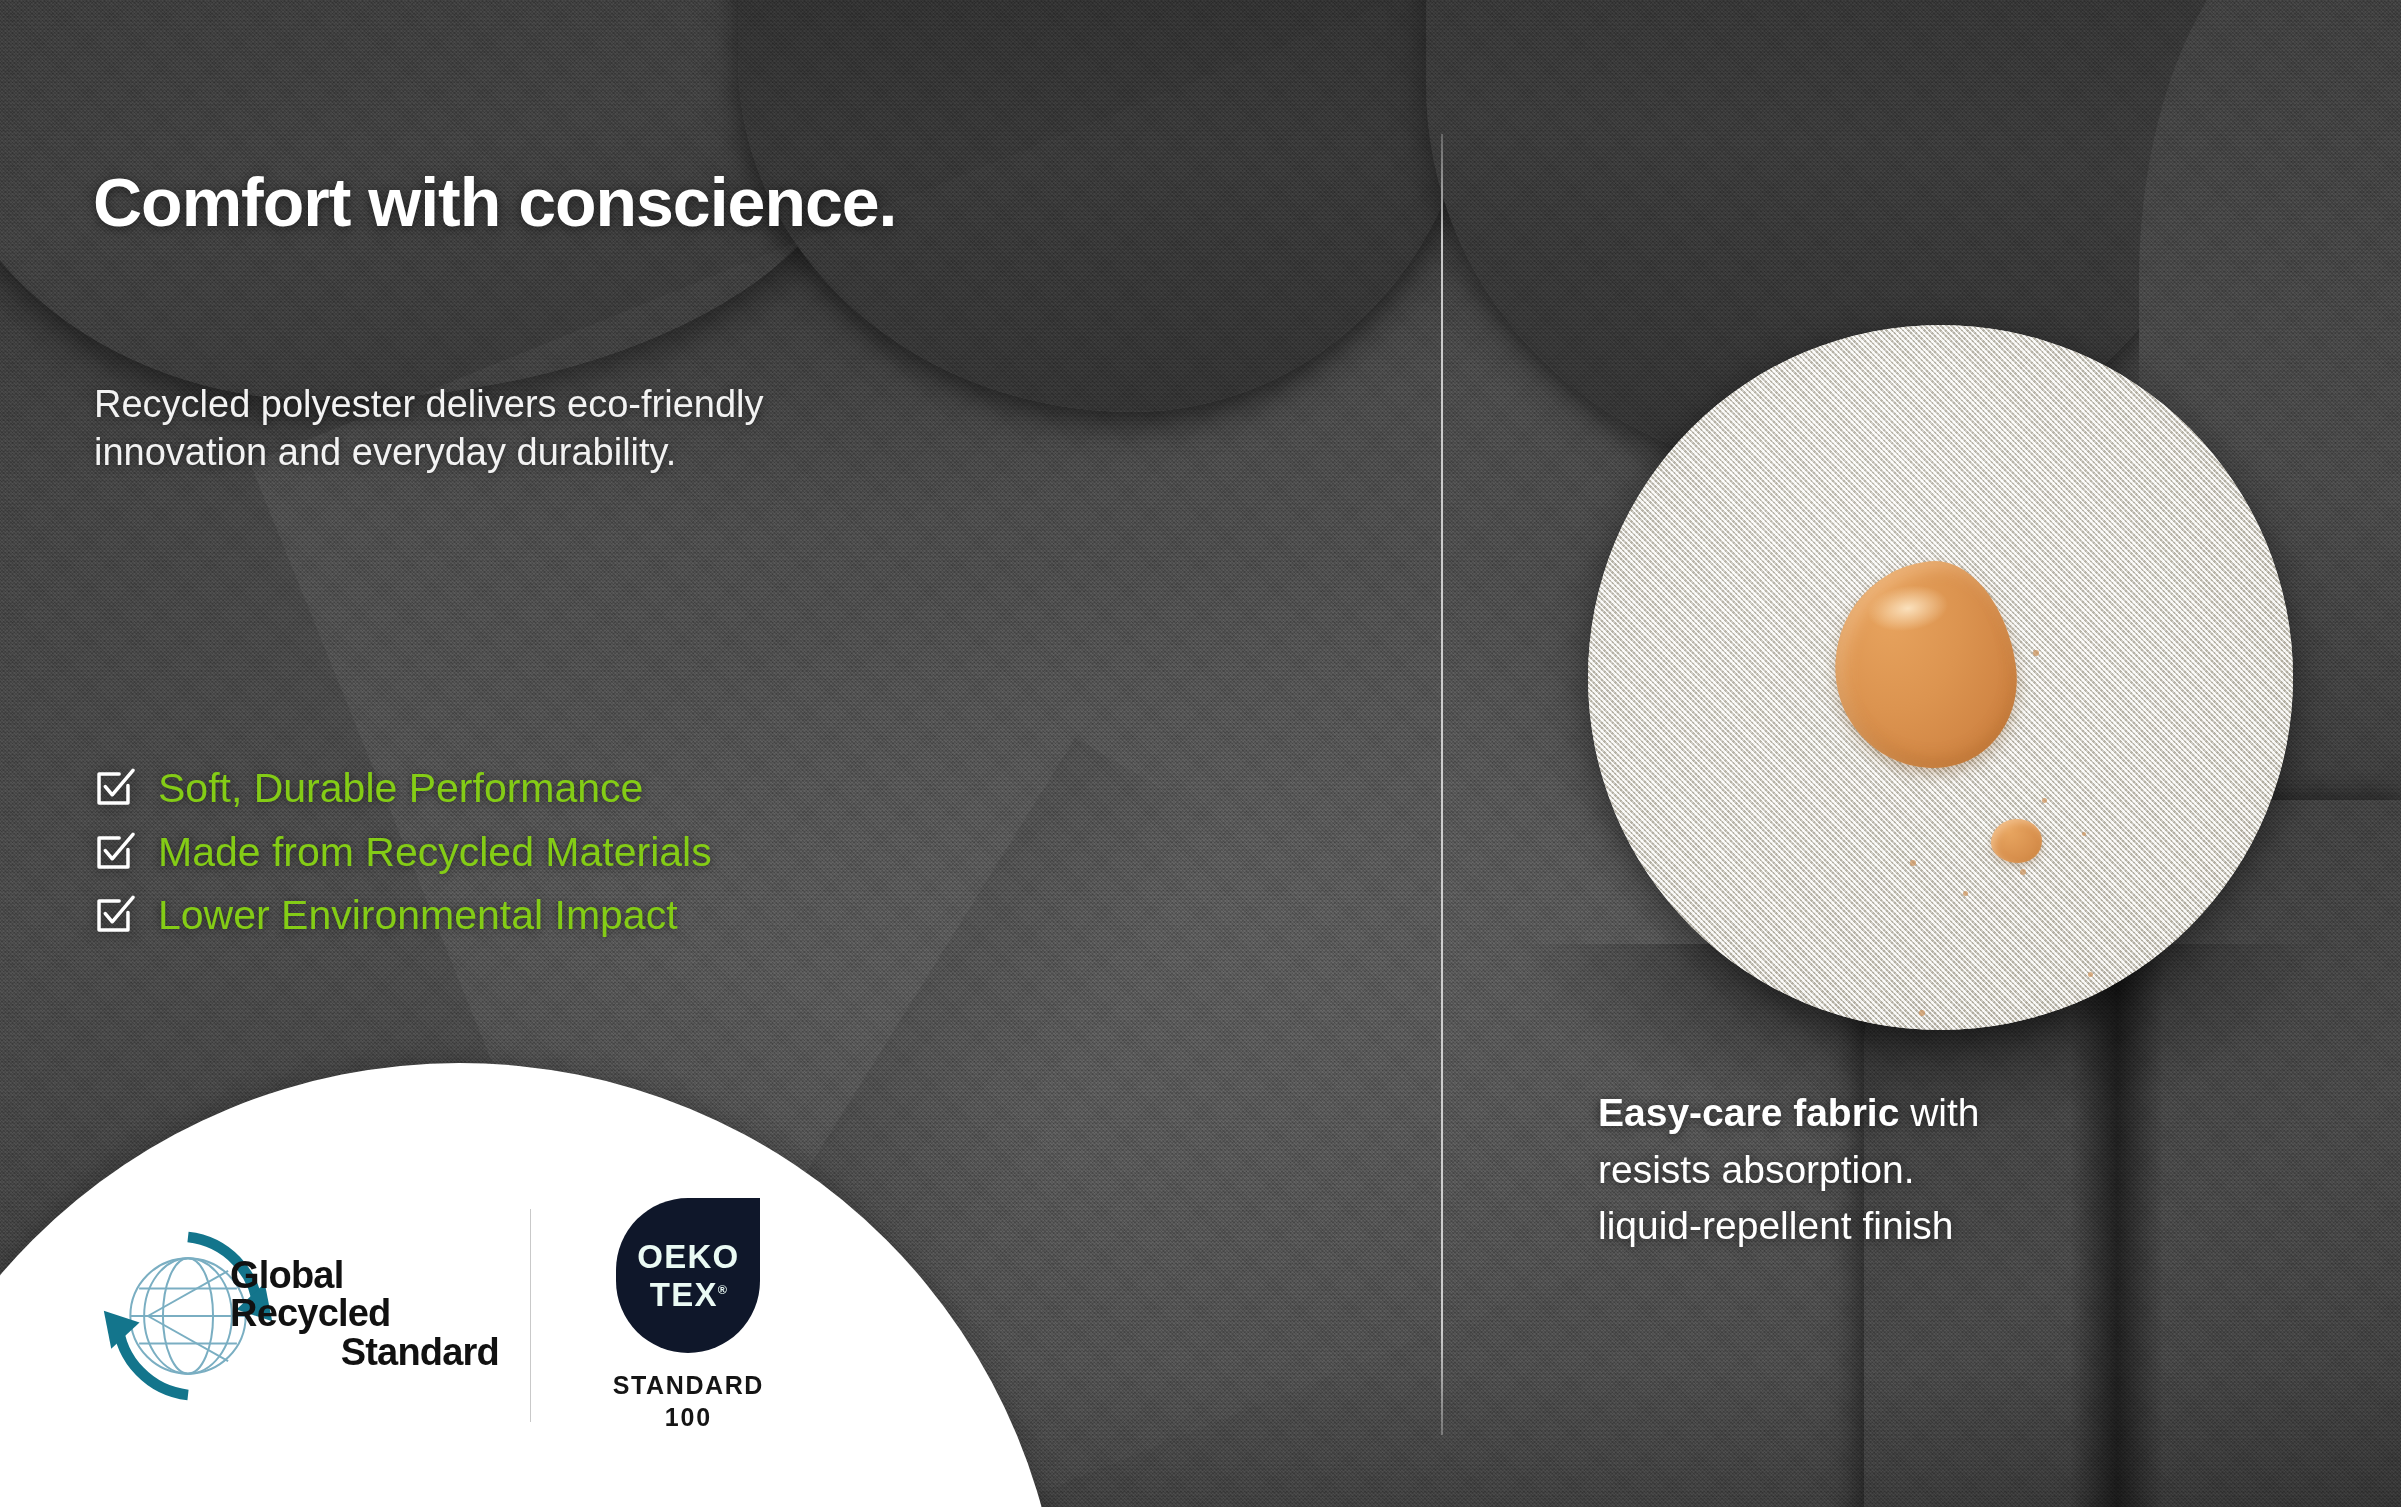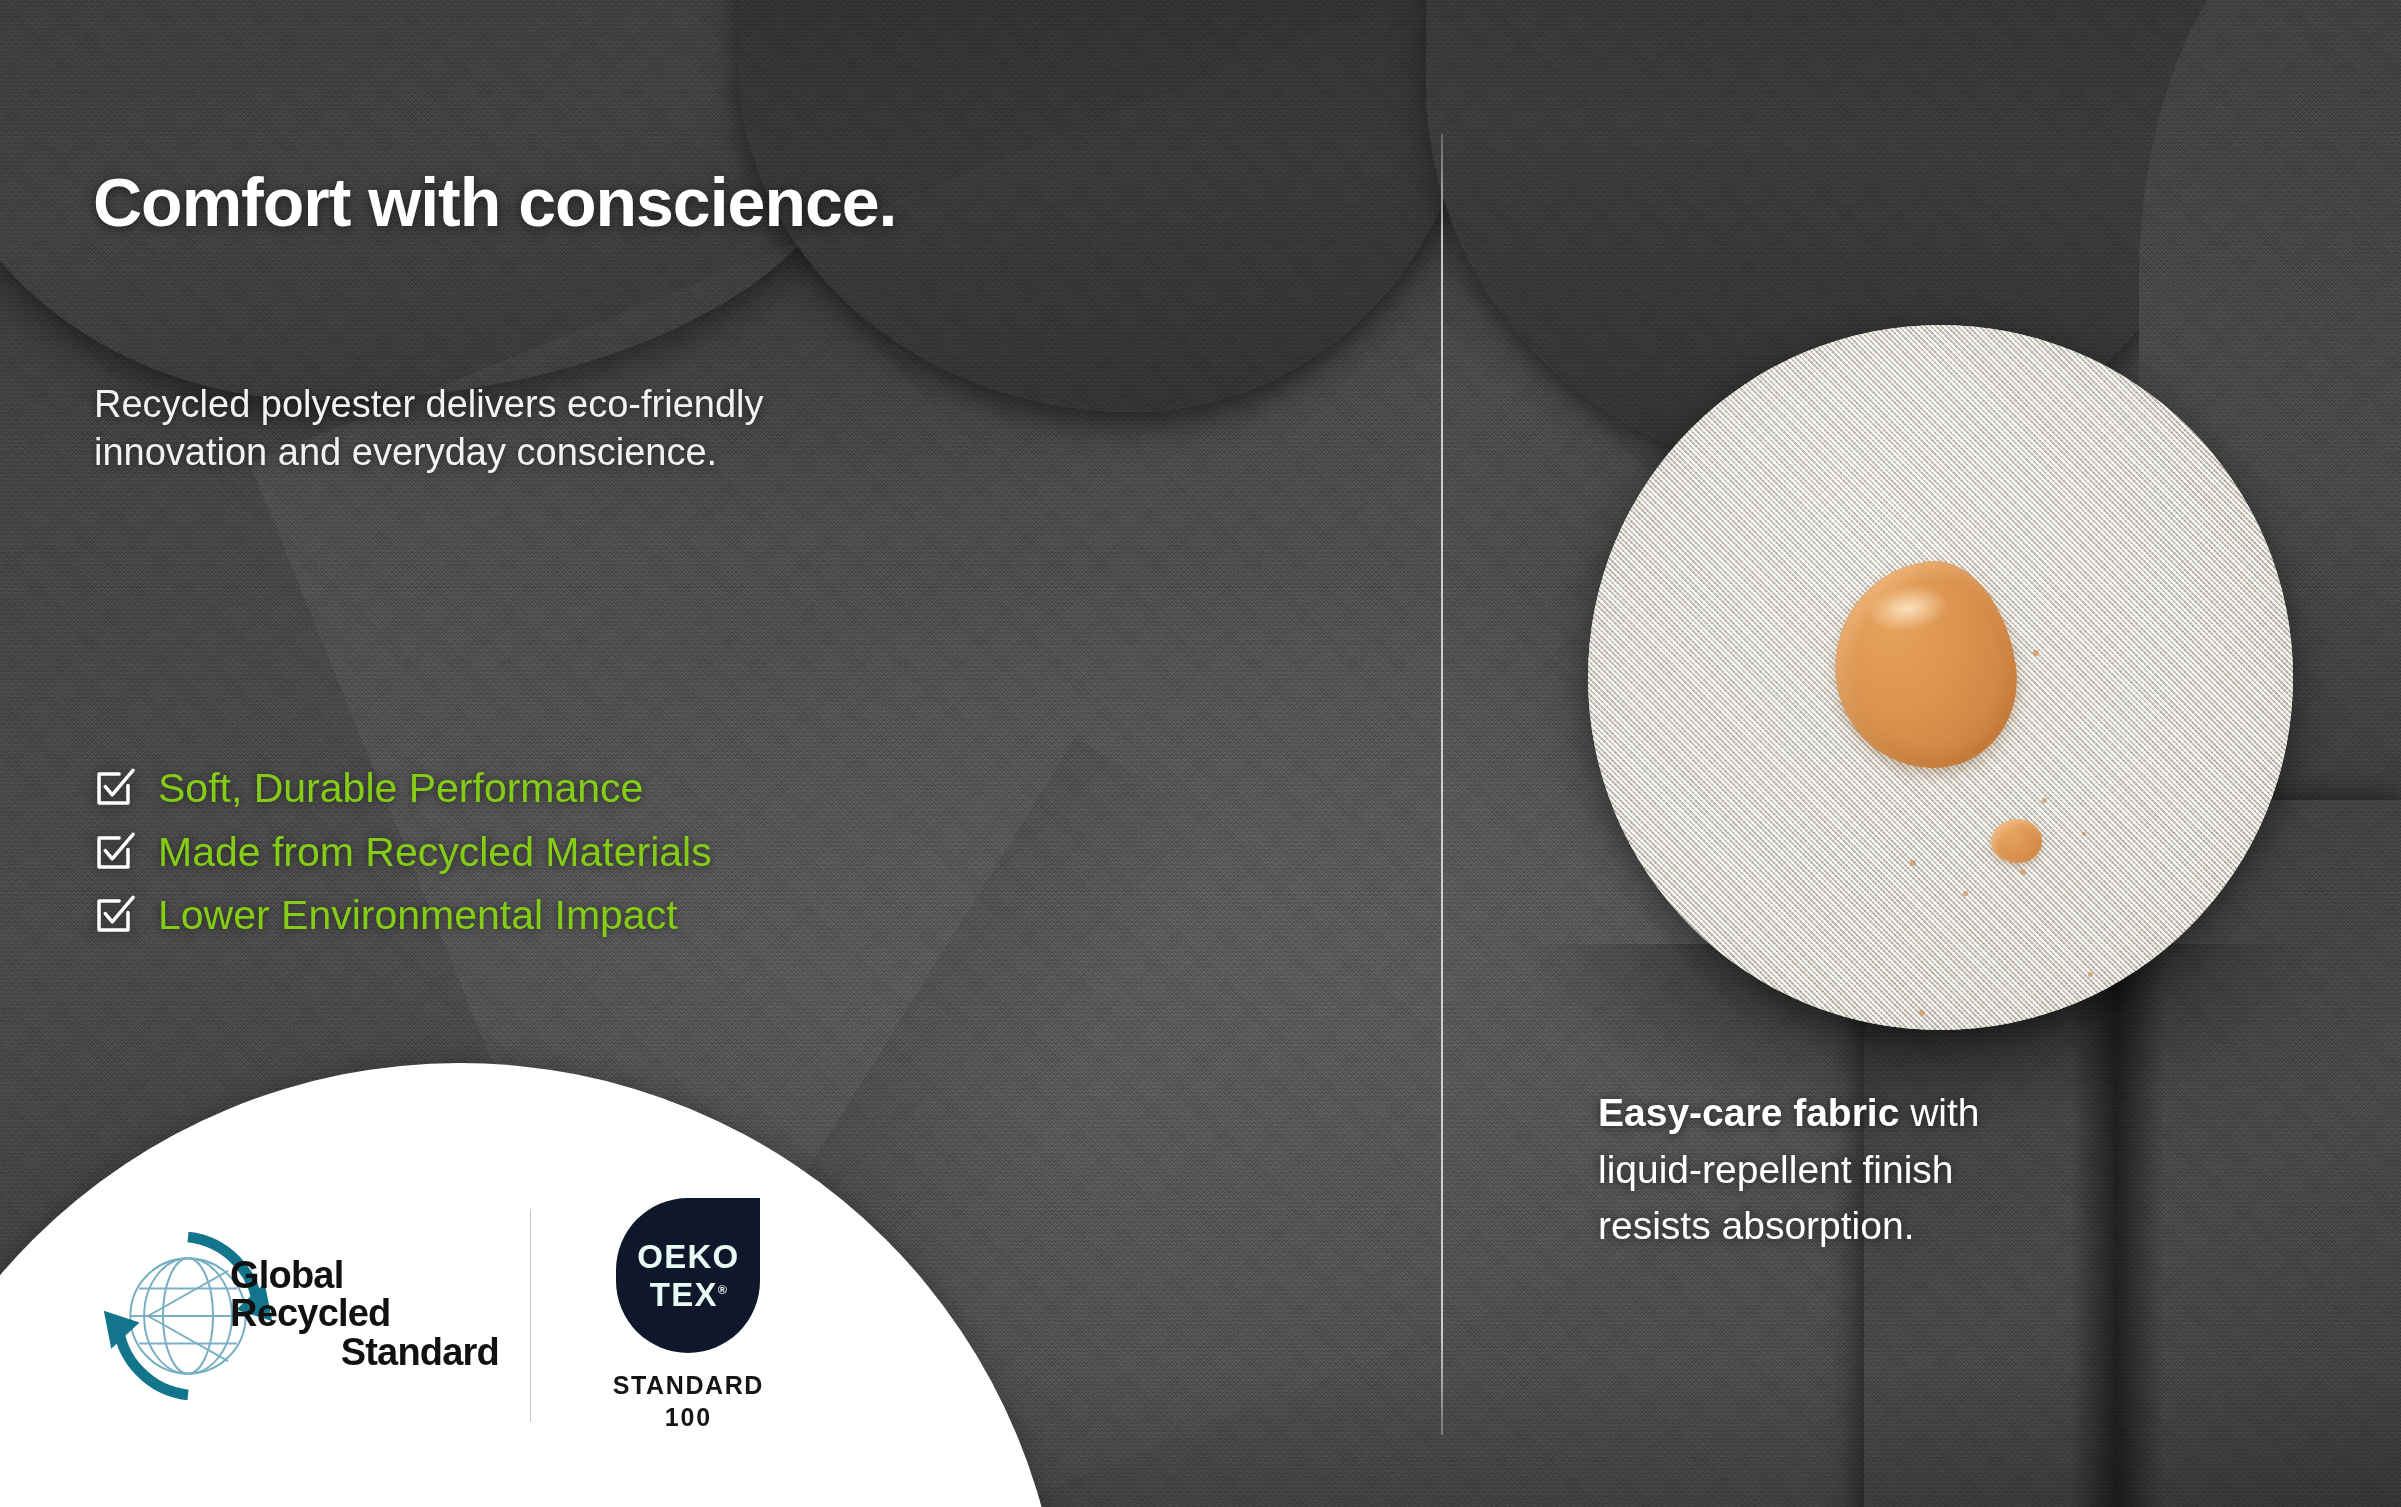--- a/index.html
+++ b/index.html
@@ -250,21 +250,21 @@
   <div class="grain"></div>
 
   <div class="divider"></div>
 
   <div class="headline">
     <span class="l2">Comfort with conscience.</span>
   </div>
 
   <div class="subhead">
     <span class="l1">Recycled polyester delivers eco-friendly</span>
-    <span class="l2">innovation and everyday conscience.</span>
+    <span class="l2">innovation and everyday durability.</span>
   </div>
 
   <div class="checklist">
 
     <div class="check-row">
       <span class="check-icon">
         <svg viewBox="0 0 62 62" fill="none" xmlns="http://www.w3.org/2000/svg">
           <path d="M54 26 V54 H8 V8 H40" stroke="#ffffff" stroke-width="5.5" stroke-linecap="round" stroke-linejoin="round"></path>
           <path d="M18 28 L29 41 L62 2" stroke="#ffffff" stroke-width="5.5" stroke-linecap="round" stroke-linejoin="round"></path>
         </svg>
@@ -350,18 +350,18 @@
     <div class="speck sp3"></div>
     <div class="speck sp4"></div>
     <div class="speck sp5"></div>
     <div class="speck sp6"></div>
     <div class="speck sp7"></div>
     <div class="speck sp8"></div>
   </div>
 
   <div class="caption">
     <span class="ln"><b>Easy-care fabric</b><span> with</span></span>
+    <span class="ln">resists absorption.</span>
     <span class="ln">liquid-repellent finish</span>
-    <span class="ln">resists absorption.</span>
   </div>
 
 </div>
 
 
 </body></html>

